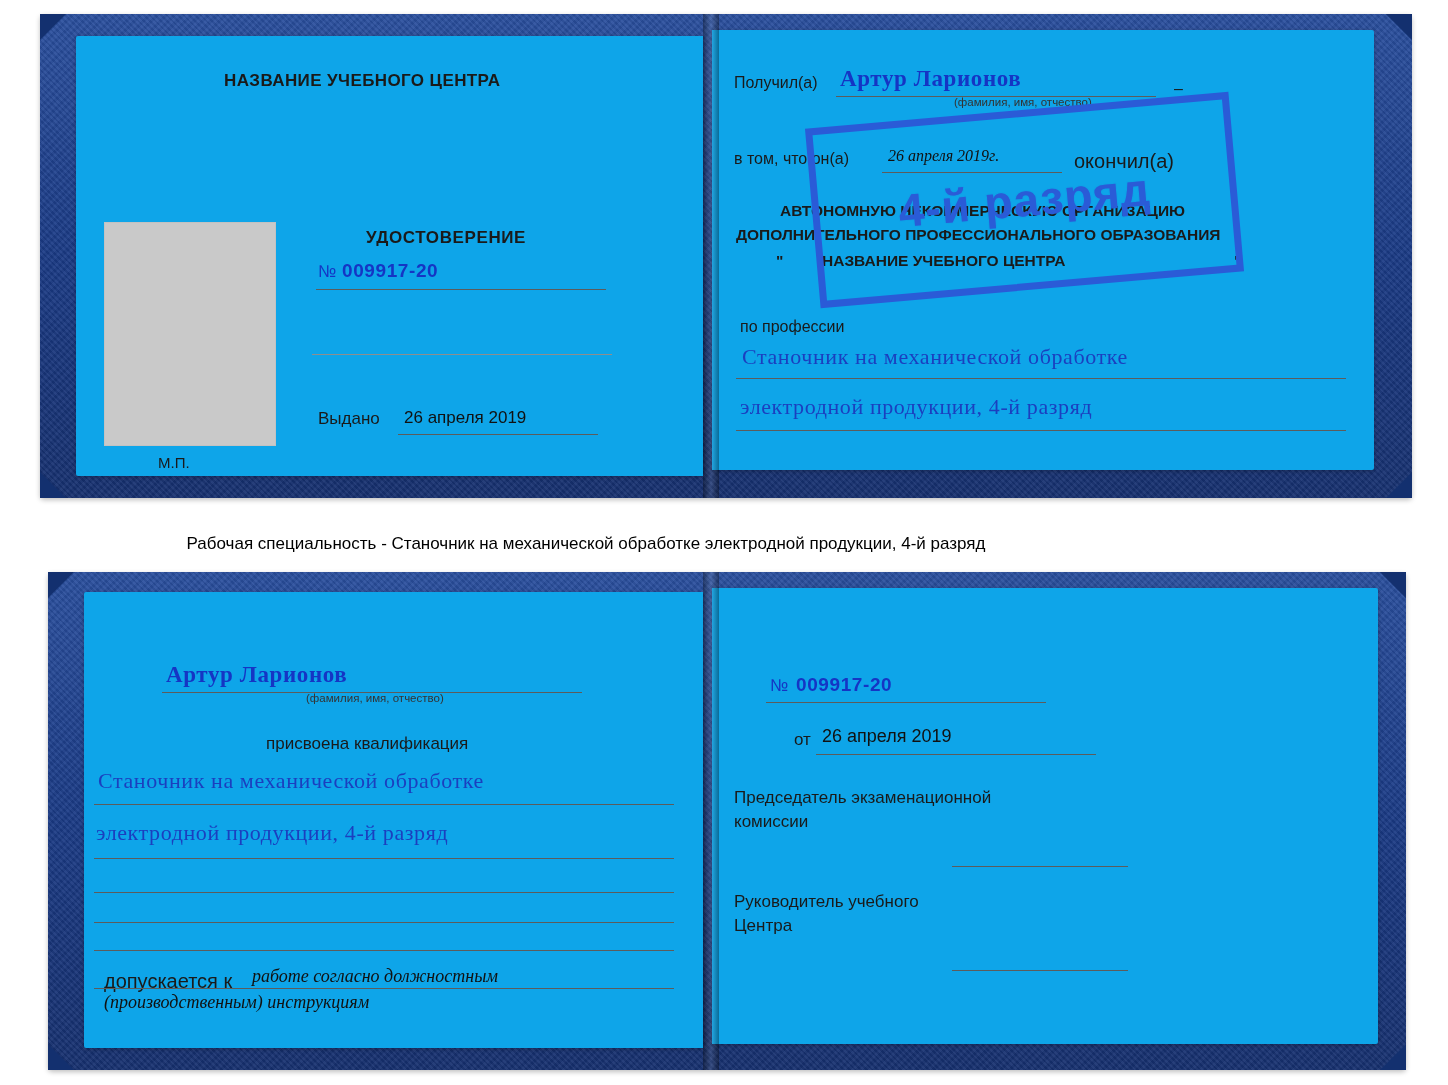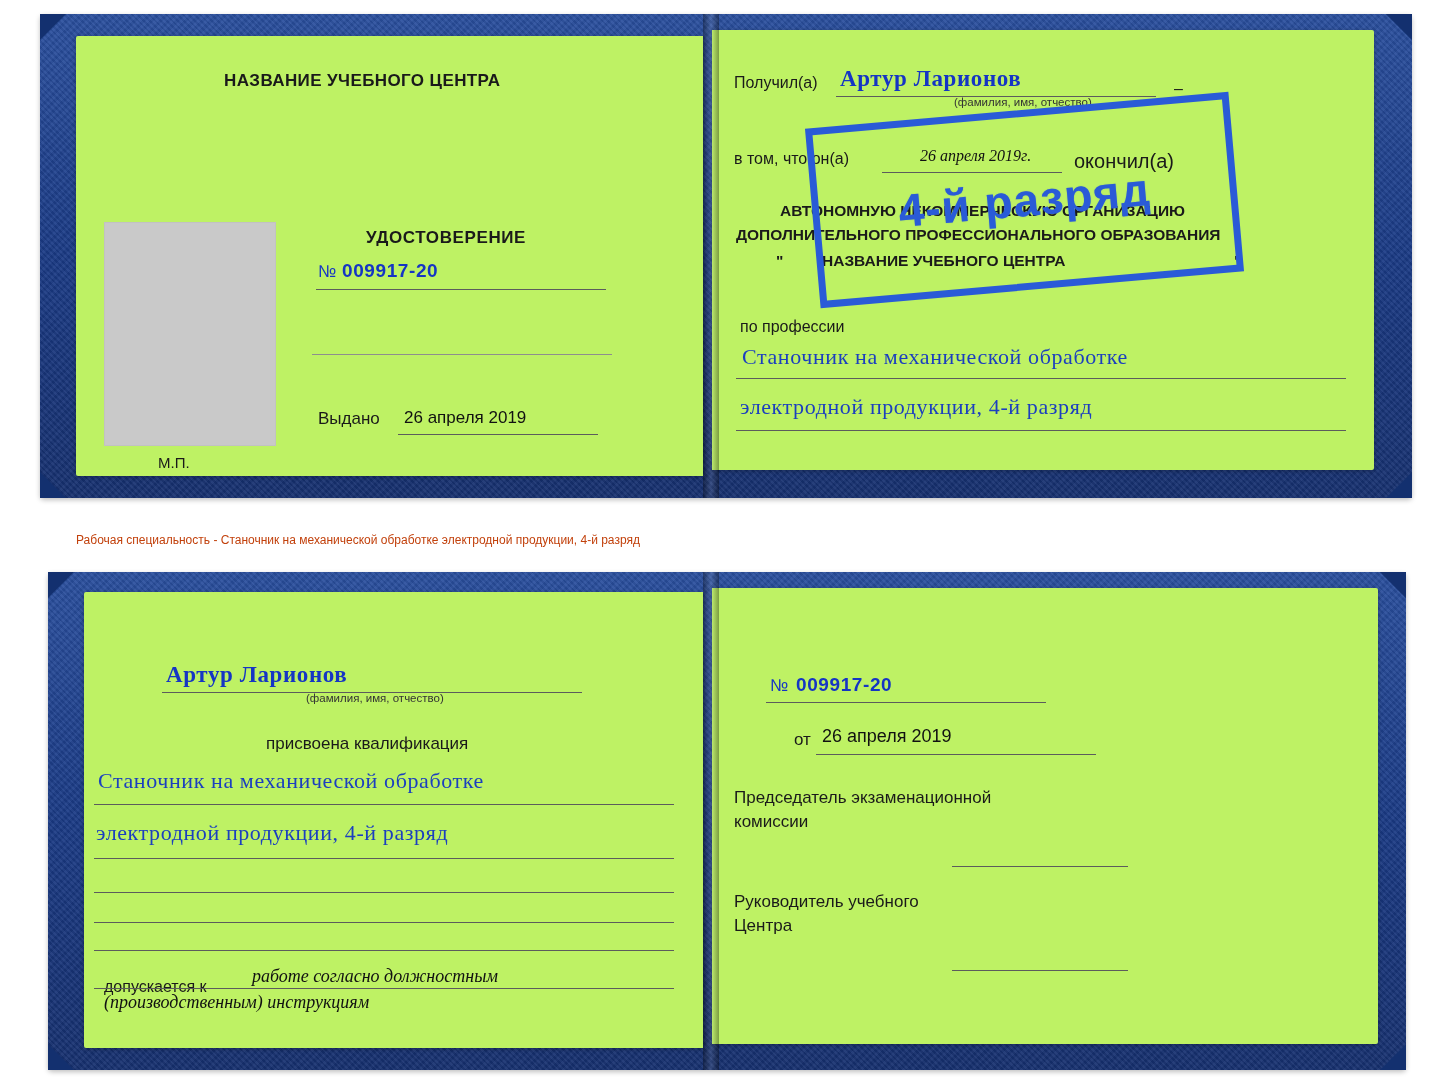--- a/index.html
+++ b/index.html
@@ -37,21 +37,21 @@
   }
   .spine {
     position: absolute;
     top: 0; bottom: 0;
     width: 16px;
     background: linear-gradient(90deg, rgba(0,0,0,0.35), rgba(255,255,255,0.10), rgba(0,0,0,0.35));
     z-index: 3;
   }
   .leaf {
     position: absolute;
-    background: #bef264;
+    background: #0ea5e9;
     z-index: 2;
     box-shadow: 0 1px 4px rgba(0,0,0,0.28);
   }
   .leaf.left  { border-radius: 2px 0 0 2px; }
   .leaf.right { border-radius: 0 2px 2px 0; }
   .leaf-inner {
     position: absolute;
     inset: 0;
     padding: 10px 18px;
   }
@@ -111,24 +111,25 @@
     transform: rotate(-5deg);
     background: transparent;
     z-index: 6;
     text-shadow: 0 0 1px rgba(42,91,215,0.5);
   }
 
   
   .caption {
     position: absolute;
     font-family: "Liberation Sans", sans-serif;
-    font-size: 12px;
-    color: #c2410c;
+    font-size: 17px;
+    color: #000000;
     line-height: 1.45;
     width: 1020px;
+    text-align: center;
   }
 
   
   .edge-text {
     position: absolute;
     font-family: "Liberation Sans", sans-serif;
     font-size: 13px;
     color: #333;
     white-space: pre;
   }
@@ -171,21 +172,21 @@
 
   <div class="leaf right" style="left:712px; top:30px; width:662px; height:440px;">
     <div class="leaf-inner">
       <div class="lbl" style="left:22px; top:44px; font-size:16px;">Получил(а)</div>
       <div class="hand blue-strong" style="left:128px; top:36px; font-size:23px;">Артур Ларионов</div>
       <div class="rule" style="left:124px; top:66px; width:320px;"></div>
       <div class="lbl" style="left:242px; top:66px; font-size:11.5px; color:#333;">(фамилия, имя, отчество)</div>
       <div class="lbl" style="left:462px; top:50px; font-size:16px;">–</div>
 
       <div class="lbl" style="left:22px; top:120px; font-size:16px;">в том, что он(а)</div>
-      <div class="typed" style="left:176px; top:117px; font-size:16px; font-style:italic; font-family:'Liberation Serif',serif;margin-left:32px;">26 апреля 2019г.</div>
+      <div class="typed" style="left:176px; top:117px; font-size:16px; font-style:italic; font-family:'Liberation Serif',serif;">26 апреля 2019г.</div>
       <div class="rule" style="left:170px; top:142px; width:180px;"></div>
       <div class="lbl" style="left:362px; top:120px; font-size:20px;">окончил(а)</div>
 
       <div class="lbl bold" style="left:68px; top:172px; font-size:15.5px;">АВТОНОМНУЮ НЕКОММЕРЧЕСКУЮ ОРГАНИЗАЦИЮ</div>
       <div class="lbl bold" style="left:24px; top:196px; font-size:15.5px;">ДОПОЛНИТЕЛЬНОГО ПРОФЕССИОНАЛЬНОГО ОБРАЗОВАНИЯ</div>
       <div class="lbl bold" style="left:64px; top:222px; font-size:15.5px;">"</div>
       <div class="lbl bold" style="left:110px; top:222px; font-size:15.5px;">НАЗВАНИЕ УЧЕБНОГО ЦЕНТРА</div>
       <div class="lbl bold" style="left:522px; top:222px; font-size:15.5px;">"</div>
 
       <div class="lbl" style="left:28px; top:288px; font-size:16px;">по профессии</div>
@@ -222,21 +223,21 @@
       <div class="lbl" style="left:182px; top:142px; font-size:17px;">присвоена квалификация</div>
 
       <div class="hand" style="left:14px; top:176px; font-size:22px;">Станочник на механической обработке</div>
       <div class="rule" style="left:10px; top:212px; width:580px;"></div>
       <div class="hand" style="left:12px; top:228px; font-size:22px;">электродной продукции, 4-й разряд</div>
       <div class="rule" style="left:10px; top:266px; width:580px;"></div>
       <div class="rule" style="left:10px; top:300px; width:580px;"></div>
       <div class="rule" style="left:10px; top:330px; width:580px;"></div>
       <div class="rule" style="left:10px; top:358px; width:580px;"></div>
 
-      <div class="lbl" style="left:20px; top:386px; font-size:16px;">допускается к</div>
+      <div class="lbl" style="left:20px; top:378px; font-size:20px;">допускается к</div>
       <div class="typed" style="left:168px; top:374px; font-size:18px; font-style:italic; font-family:'Liberation Serif',serif;">работе согласно должностным</div>
       <div class="typed" style="left:20px; top:400px; font-size:18px; font-style:italic; font-family:'Liberation Serif',serif;">(производственным) инструкциям</div>
       <div class="rule" style="left:10px; top:396px; width:580px;"></div>
     </div>
   </div>
 
   <div class="leaf right" style="left:712px; top:588px; width:666px; height:456px;">
     <div class="leaf-inner">
 
       <div class="lbl" style="left:58px; top:88px; font-size:17px; color:#1535c4;">№</div>

